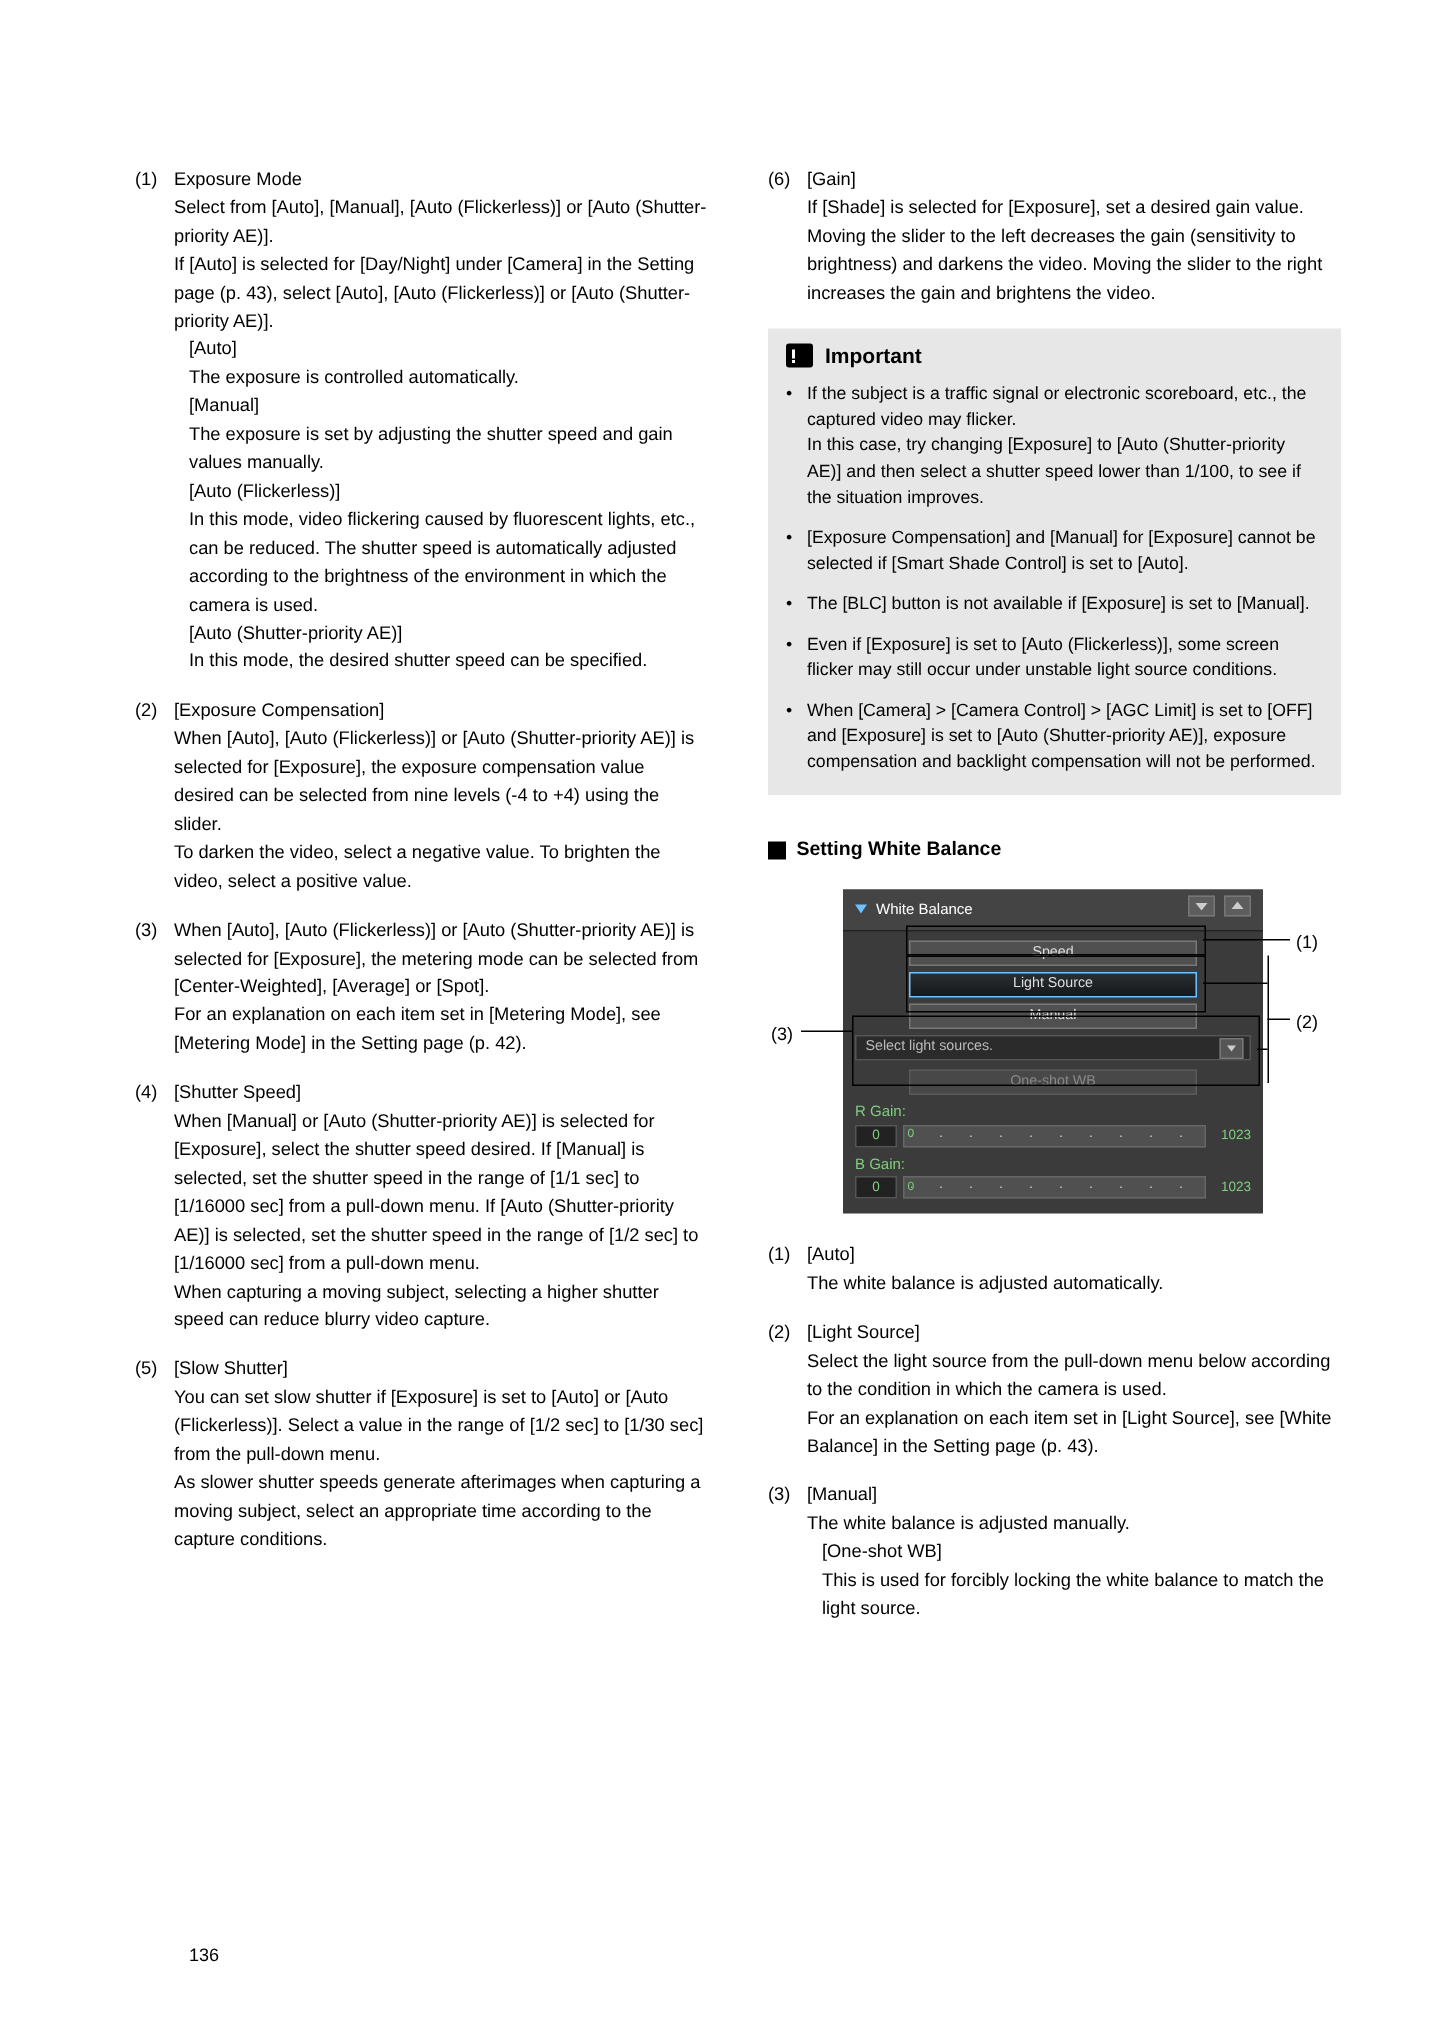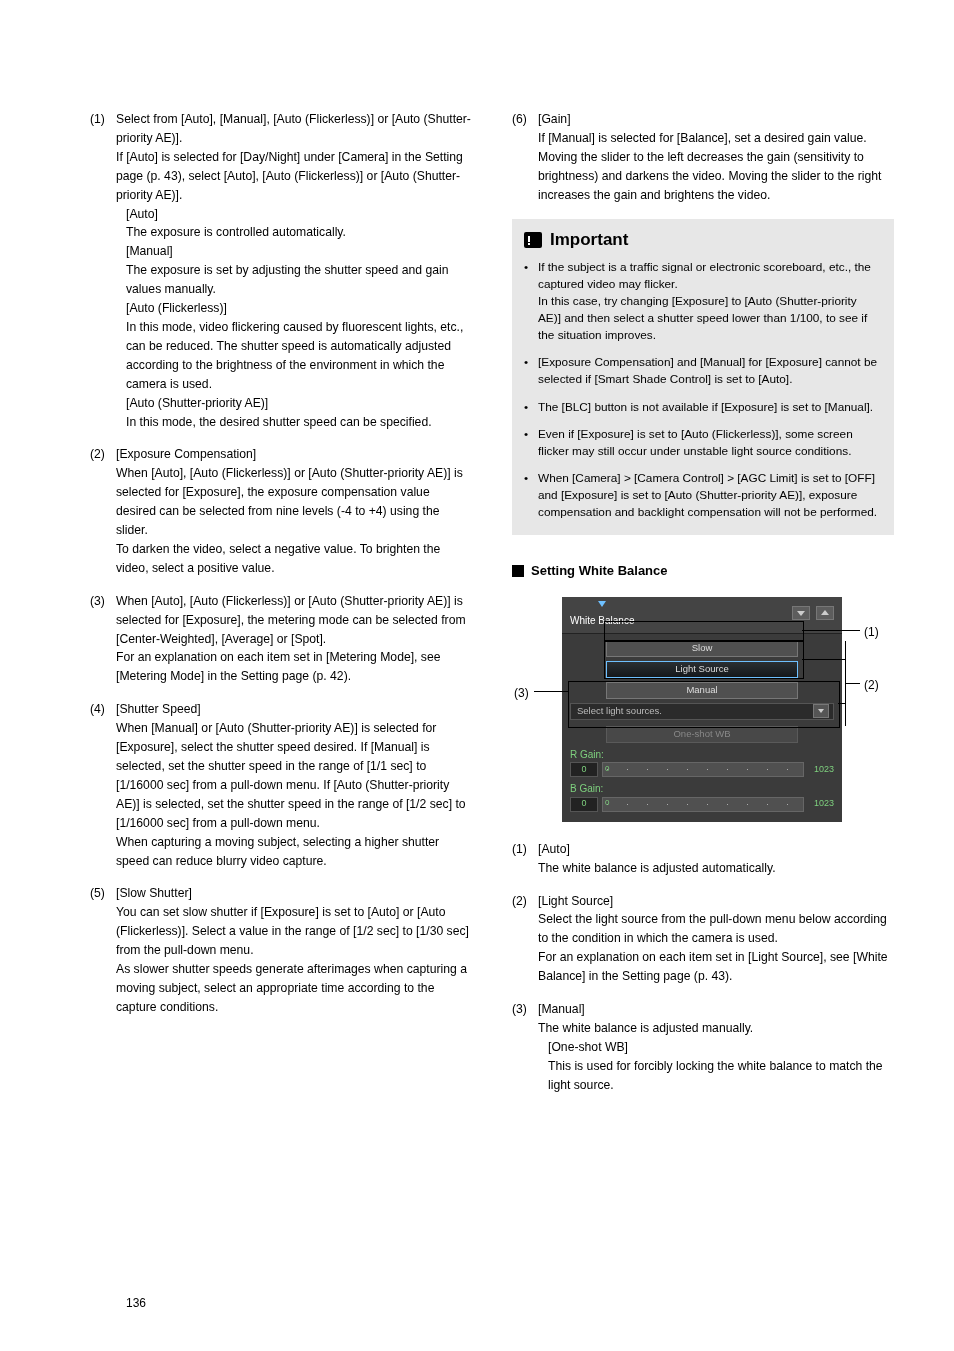--- a/index.html
+++ b/index.html
@@ -64,21 +64,21 @@
     padding: 8px 12px 14px 12px;
     margin-top: 10px;
     margin-bottom: 6px;
   }
   .important-head {
     display: flex;
     align-items: center;
     gap: 8px;
     font-weight: bold;
     margin-bottom: 6px;
-    font-size: 17px;
+    font-size: 14px;
   }
   .imp-icon {
     width: 18px;
     height: 16px;
     background: #000;
     position: relative;
     border-radius: 2px;
   }
   .imp-icon::before {
     content: "";
@@ -134,21 +134,20 @@
     padding: 4px 8px;
     display: flex;
     align-items: center;
     justify-content: space-between;
     border-bottom: 1px solid #222;
   }
   .wb-title-left {
     display: flex;
     align-items: center;
     gap: 6px;
-    flex-direction: column;
   }
   .tri-down {
     width: 0;
     height: 0;
     border-left: 4px solid transparent;
     border-right: 4px solid transparent;
     border-top: 6px solid #6ec0ff;
   }
   .wb-navbtn {
     display: inline-block;
@@ -300,20 +299,21 @@
 
 <div class="page">
   <div class="columns">
 
     <div class="col">
 
       <div class="num-item">
         <div class="num-head">
           <div class="num-lbl">(1)</div>
           <div class="num-body">
+            <div>Exposure Mode</div>
             <div style="white-space:pre-line">Select from [Auto], [Manual], [Auto (Flickerless)] or [Auto (Shutter-priority AE)].
 If [Auto] is selected for [Day/Night] under [Camera] in the Setting page (p. 43), select [Auto], [Auto (Flickerless)] or [Auto (Shutter-priority AE)].</div>
             <div class="indent">
               <div>[Auto]</div>
               <div>The exposure is controlled automatically.</div>
               <div>[Manual]</div>
               <div>The exposure is set by adjusting the shutter speed and gain values manually.</div>
               <div>[Auto (Flickerless)]</div>
               <div>In this mode, video flickering caused by fluorescent lights, etc., can be reduced. The shutter speed is automatically adjusted according to the brightness of the environment in which the camera is used.</div>
               <div>[Auto (Shutter-priority AE)]</div>
@@ -368,21 +368,21 @@
 
     </div>
 
     <div class="col">
 
       <div class="num-item">
         <div class="num-head">
           <div class="num-lbl">(6)</div>
           <div class="num-body">
             <div>[Gain]</div>
-            <div style="white-space:pre-line">If [Manual] is selected for [Balance], set a desired gain value.
+            <div style="white-space:pre-line">If [Shade] is selected for [Exposure], set a desired gain value.
 Moving the slider to the left decreases the gain (sensitivity to brightness) and darkens the video. Moving the slider to the right increases the gain and brightens the video.</div>
           </div>
         </div>
       </div>
 
       <div class="important-box">
         <div class="important-head">
           <span class="imp-icon"></span>
           <span>Important</span>
         </div>
@@ -420,21 +420,21 @@
             <span class="wb-title-left">
               <span class="tri-down"></span>
               <span>White Balance</span>
             </span>
             <span>
               <span class="wb-navbtn down"></span>
               <span class="wb-navbtn up"></span>
             </span>
           </div>
           <div class="wb-body">
-            <div class="wb-btn">Slow</div>
+            <div class="wb-btn">Speed</div>
             <div class="wb-btn sel">Light Source</div>
             <div class="wb-btn">Manual</div>
             <div class="wb-select">
               <span>Select light sources.</span>
               <span class="ddl"></span>
             </div>
             <div class="wb-btn wb-oneshot" style="color:#888;background:#484848;border-color:#5a5a5a">One-shot WB</div>
             <div class="wb-gain">R Gain:</div>
             <div class="wb-slider">
               <span class="val">0</span>

